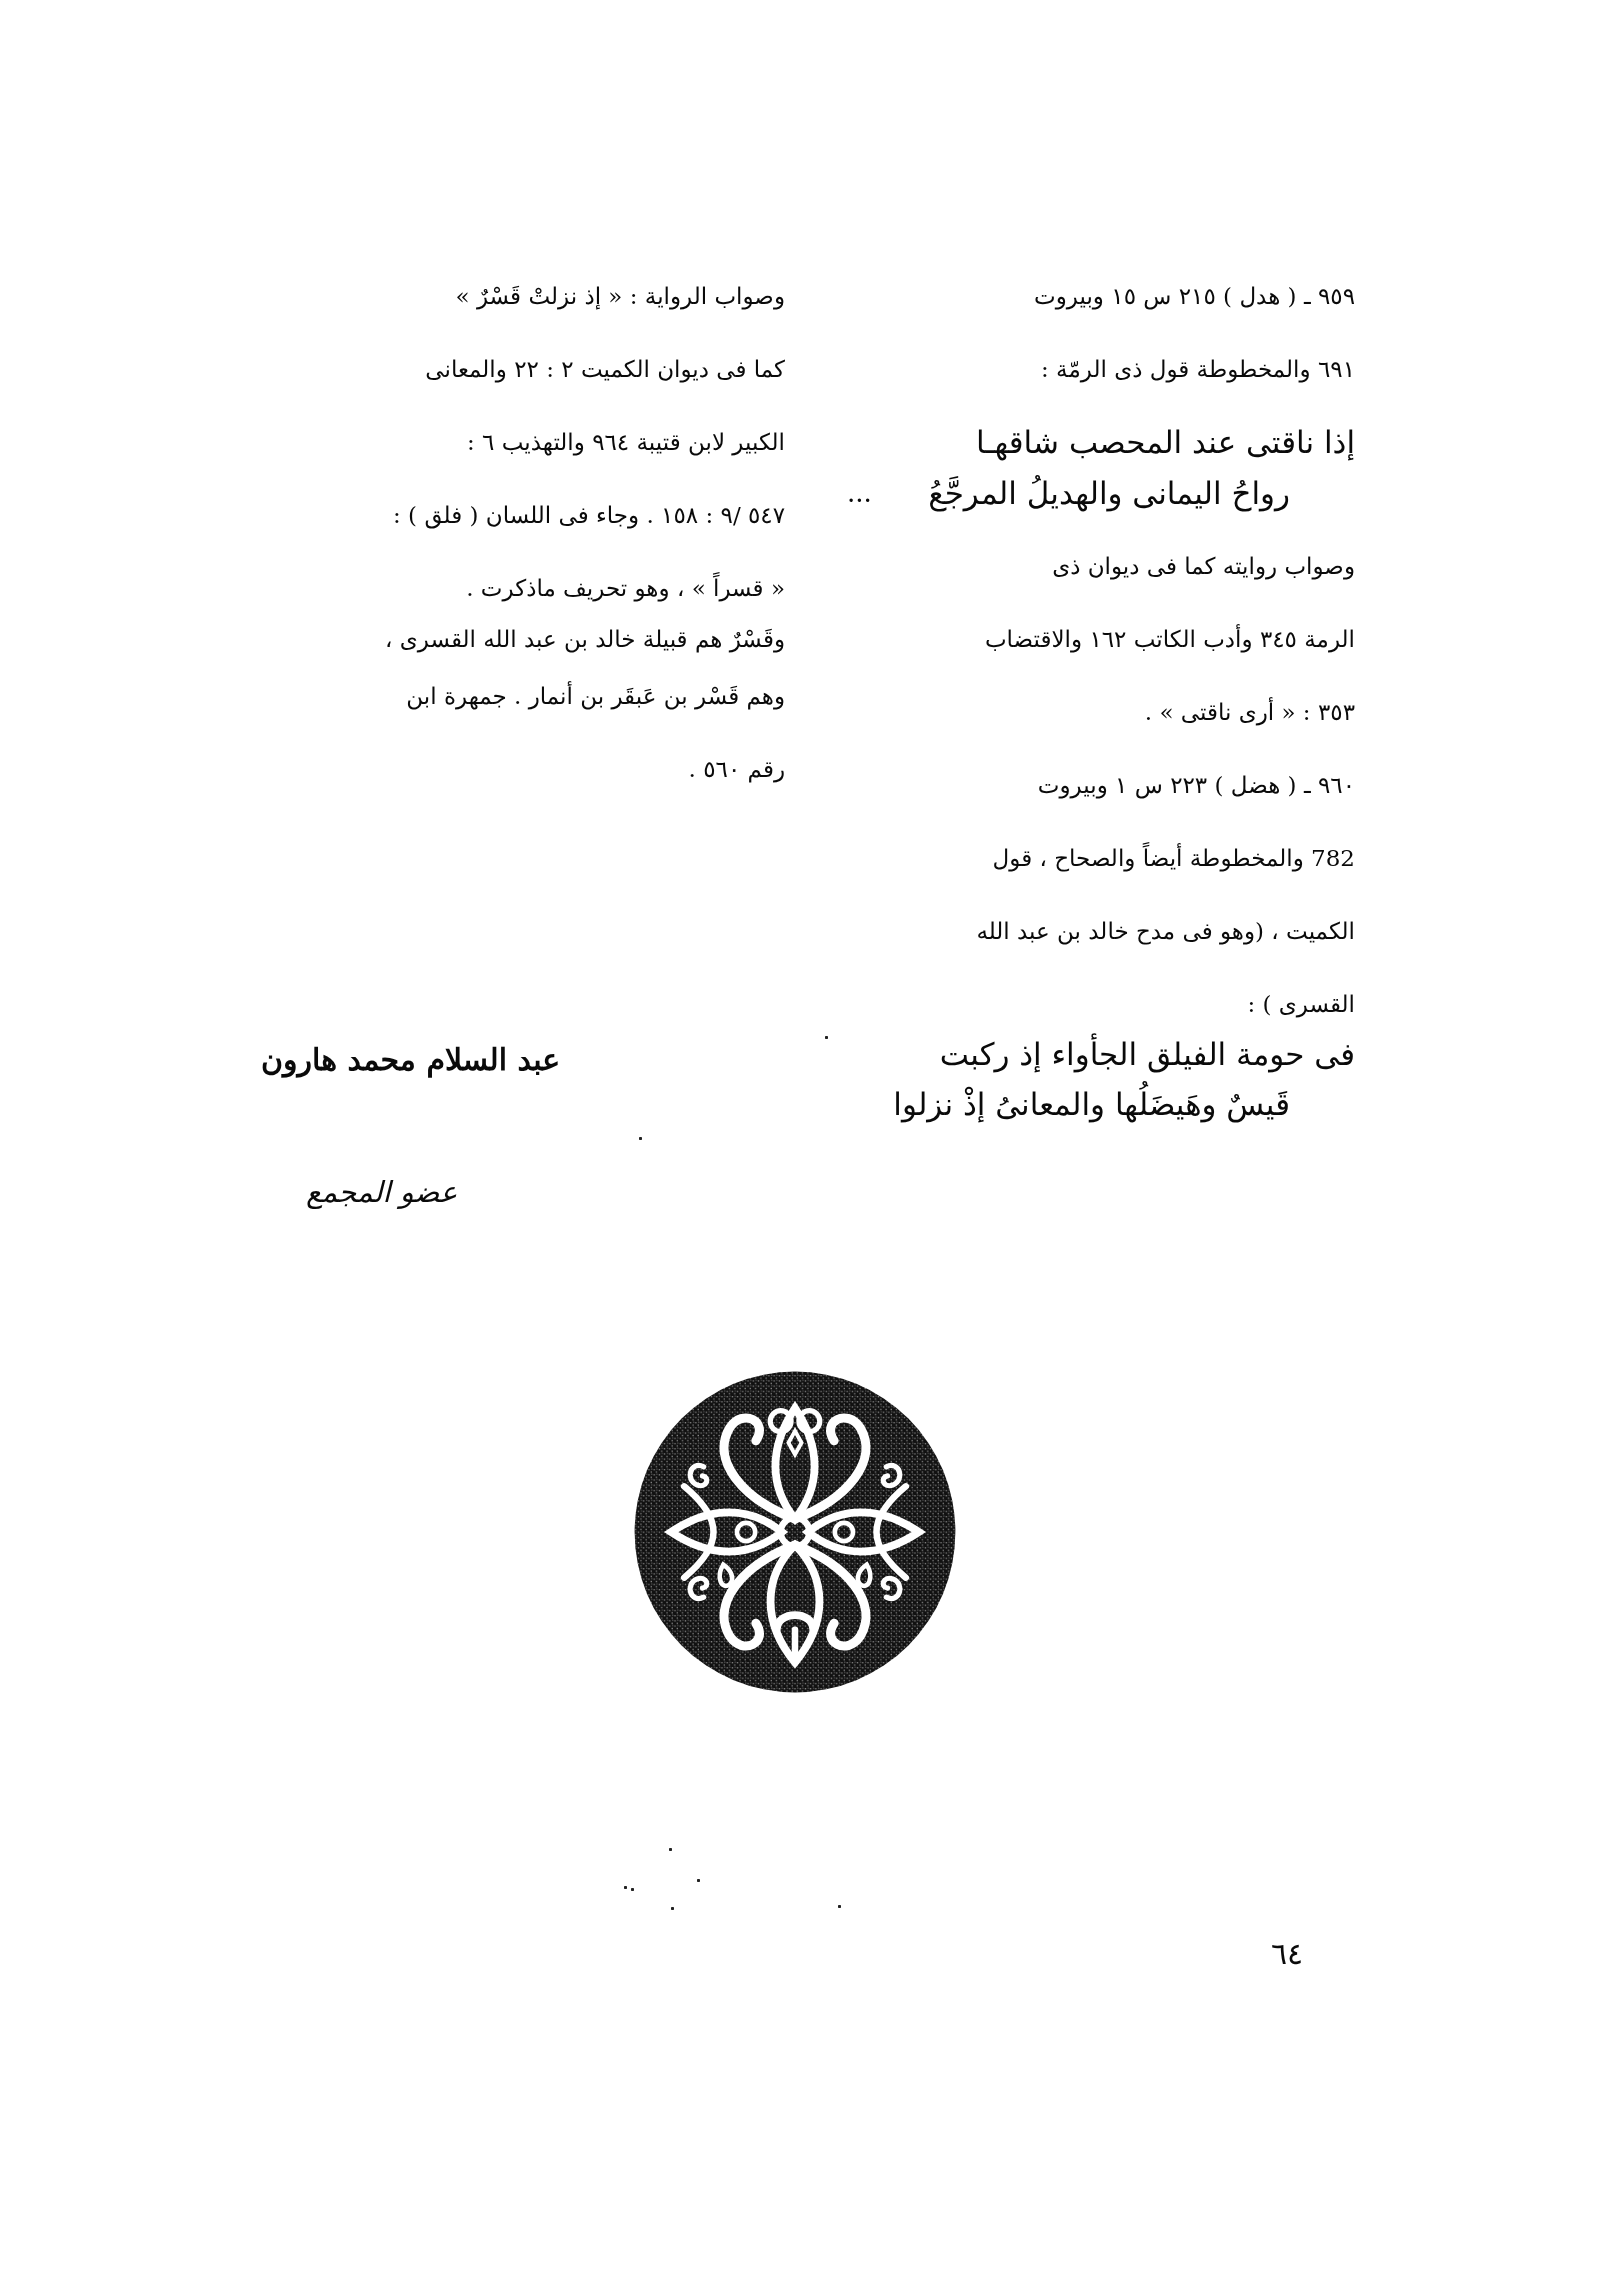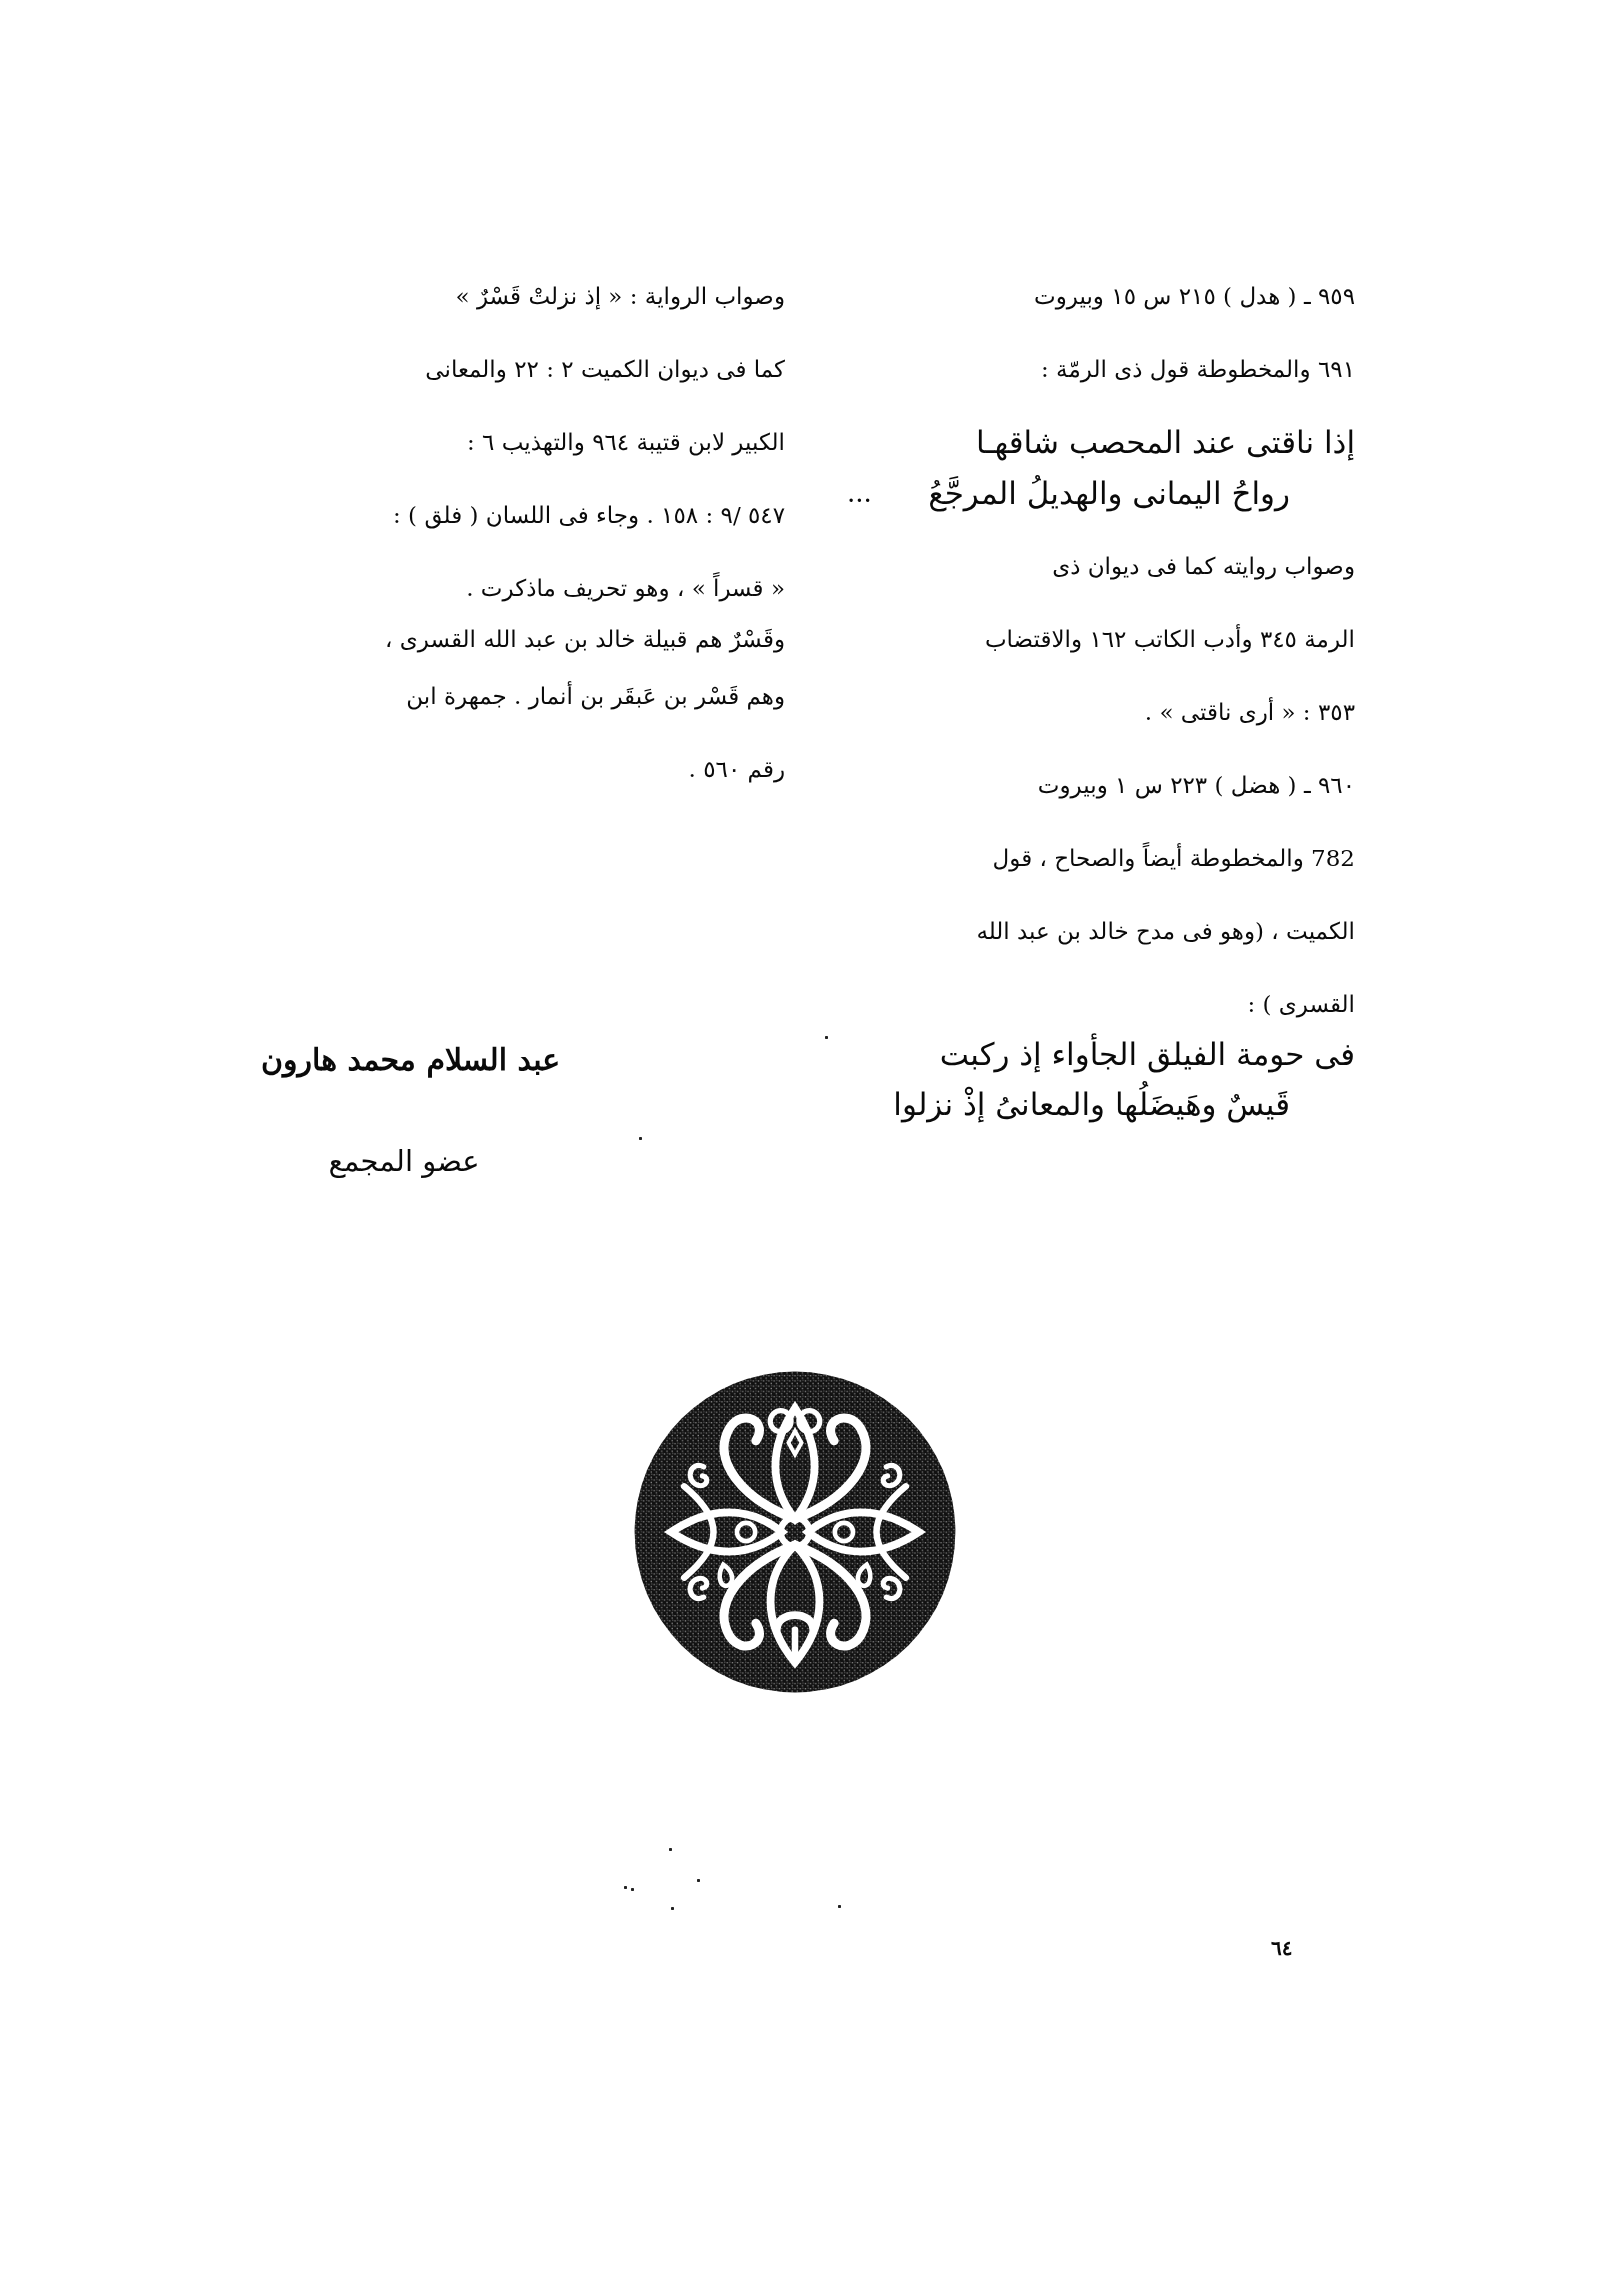--- a/index.html
+++ b/index.html
@@ -69,40 +69,41 @@
       text-align: left;
       font-size: 30px;
       font-weight: bold;
       line-height: 39px;
     }
     .signature-title {
       position: absolute;
       direction: rtl;
       left: 306px;
       width: 196px;
-      top: 1142px;
-      text-align: center;
+      top: 1173px;
+      text-align: left;
       font-size: 29px;
       line-height: 39px;
+      font-style: italic;
     }
 
     .ornament {
       position: absolute;
       left: 632px;
       top: 1369px;
       width: 326px;
       height: 326px;
     }
 
     .page-number {
       position: absolute;
       left: 1271px;
       top: 1936px;
-      font-size: 20px;
-      font-weight: bold;
+      font-size: 30px;
+      font-weight: normal;
       direction: rtl;
     }
 
     .speck {
       position: absolute;
       width: 2.6px; height: 3.3px;
       background: #222;
       border-radius: 0.7px;
     }
   </style>

